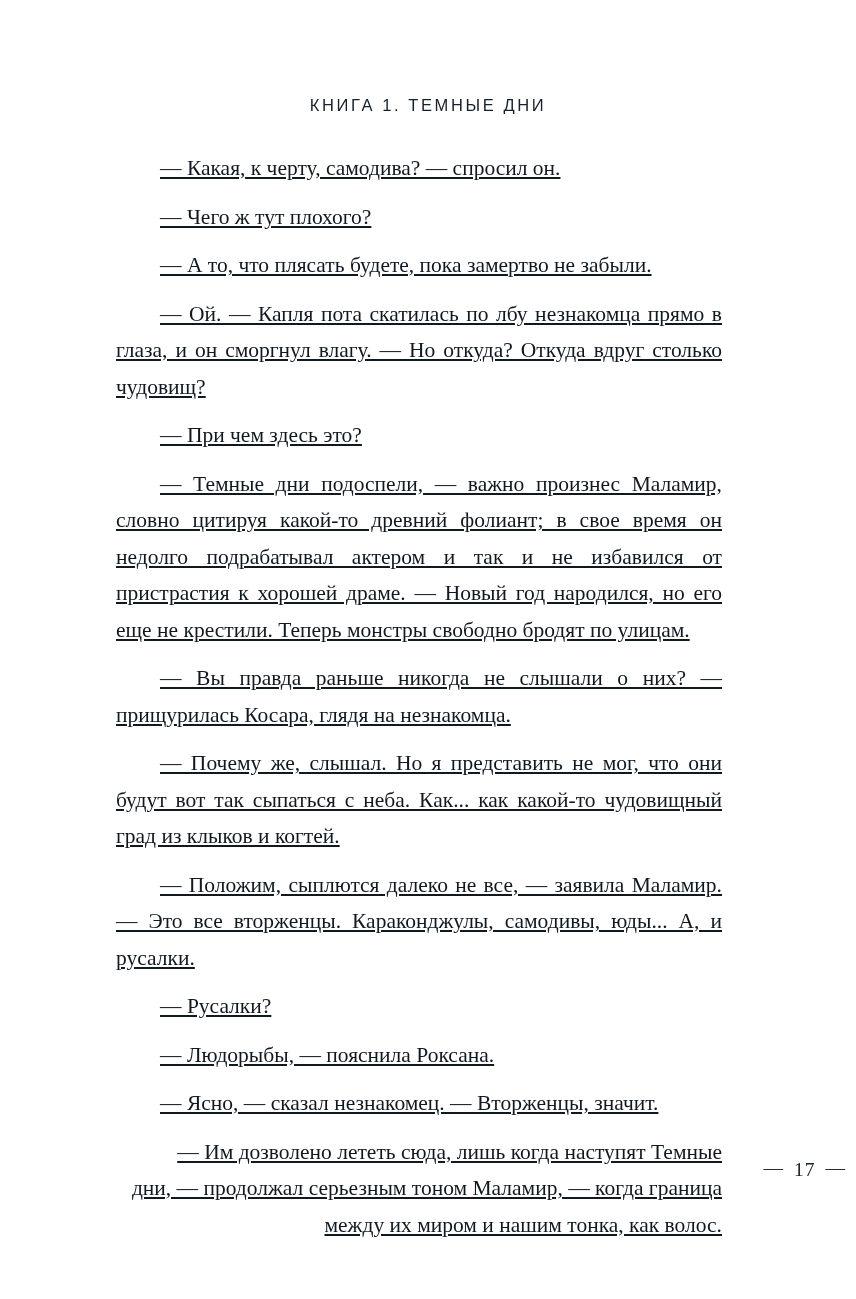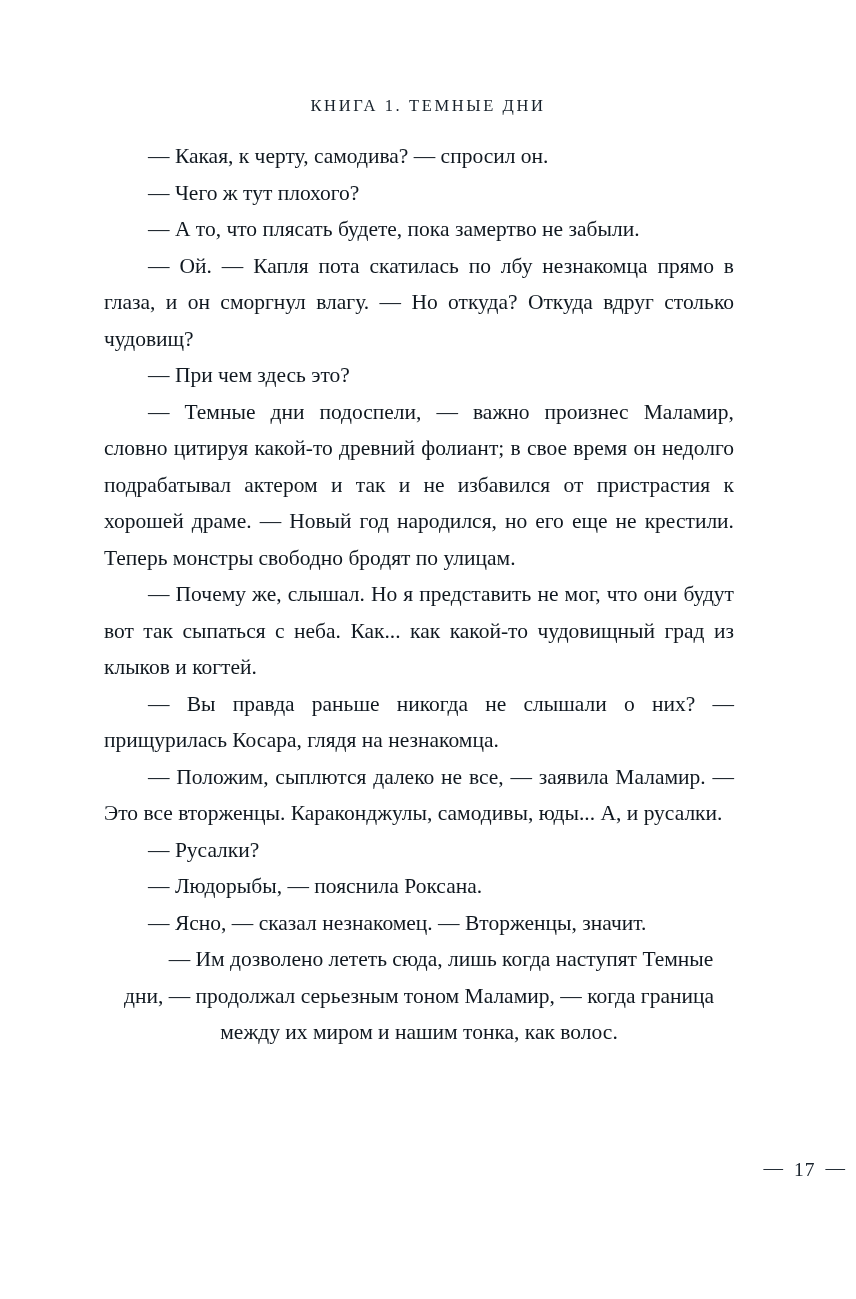--- a/index.html
+++ b/index.html
@@ -21,45 +21,46 @@
     box-sizing: border-box;
     padding: 0;
     position: relative;
   }
   .running-head {
     position: absolute;
     top: 96px;
     left: 0;
     width: 100%;
     text-align: center;
-    font-family: Liberation Serif, serif;
+    font-family: Liberation Sans, sans-serif;
     font-size: 16.5px;
     letter-spacing: 2.6px;
     color: #16202a;
     font-weight: 400;
     text-transform: uppercase;
   }
   .text-block {
     position: absolute;
     top: 138px;
     left: 104px;
     width: 630px;
     font-size: 21.5px;
     line-height: 36.5px;
     text-align: justify;
     text-justify: inter-word;
     color: #101820;
     hyphens: manual;
   }
   .text-block p {
-    margin: 0;
+    margin: 12px;
     text-indent: 44px;
+    text-decoration: underline;
   }
   .text-block p:last-child {
-    text-align: center;
+    text-align: right;
   }
   .folio {
     position: absolute;
     bottom: 118px;
     left: 0;
     width: 100%;
     text-align: right;
     font-size: 19.5px;
     color: #16202a;
     letter-spacing: 1px;
@@ -77,22 +78,22 @@
 
   <div class="running-head">КНИГА 1. ТЕМНЫЕ ДНИ</div>
 
   <div class="text-block">
     <p>— Какая, к черту, самодива? — спросил он.</p>
     <p>— Чего ж тут плохого?</p>
     <p>— А то, что плясать будете, пока замертво не забыли.</p>
     <p>— Ой. — Капля пота скатилась по лбу незнакомца прямо в глаза, и он сморгнул влагу. — Но откуда? Откуда вдруг столько чудовищ?</p>
     <p>— При чем здесь это?</p>
     <p>— Темные дни подоспели, — важно произнес Маламир, словно цитируя какой-то древний фолиант; в свое время он недолго подрабатывал актером и так и не избавился от пристрастия к хорошей драме. — Новый год народился, но его еще не крестили. Теперь монстры свободно бродят по улицам.</p>
+    <p>— Вы правда раньше никогда не слышали о них? — прищурилась Косара, глядя на незнакомца.</p>
     <p>— Почему же, слышал. Но я представить не мог, что они будут вот так сыпаться с неба. Как... как какой-то чудовищный град из клыков и когтей.</p>
-    <p>— Вы правда раньше никогда не слышали о них? — прищурилась Косара, глядя на незнакомца.</p>
     <p>— Положим, сыплются далеко не все, — заявила Маламир. — Это все вторженцы. Караконджулы, самодивы, юды... А, и русалки.</p>
     <p>— Русалки?</p>
     <p>— Людорыбы, — пояснила Роксана.</p>
     <p>— Ясно, — сказал незнакомец. — Вторженцы, значит.</p>
     <p>— Им дозволено лететь сюда, лишь когда наступят Темные дни, — продолжал серьезным тоном Маламир, — когда граница между их миром и нашим тонка, как волос.</p>
   </div>
 
   <div class="folio">
     <span class="dash">—</span><span>17</span><span class="dash">—</span>
   </div>

